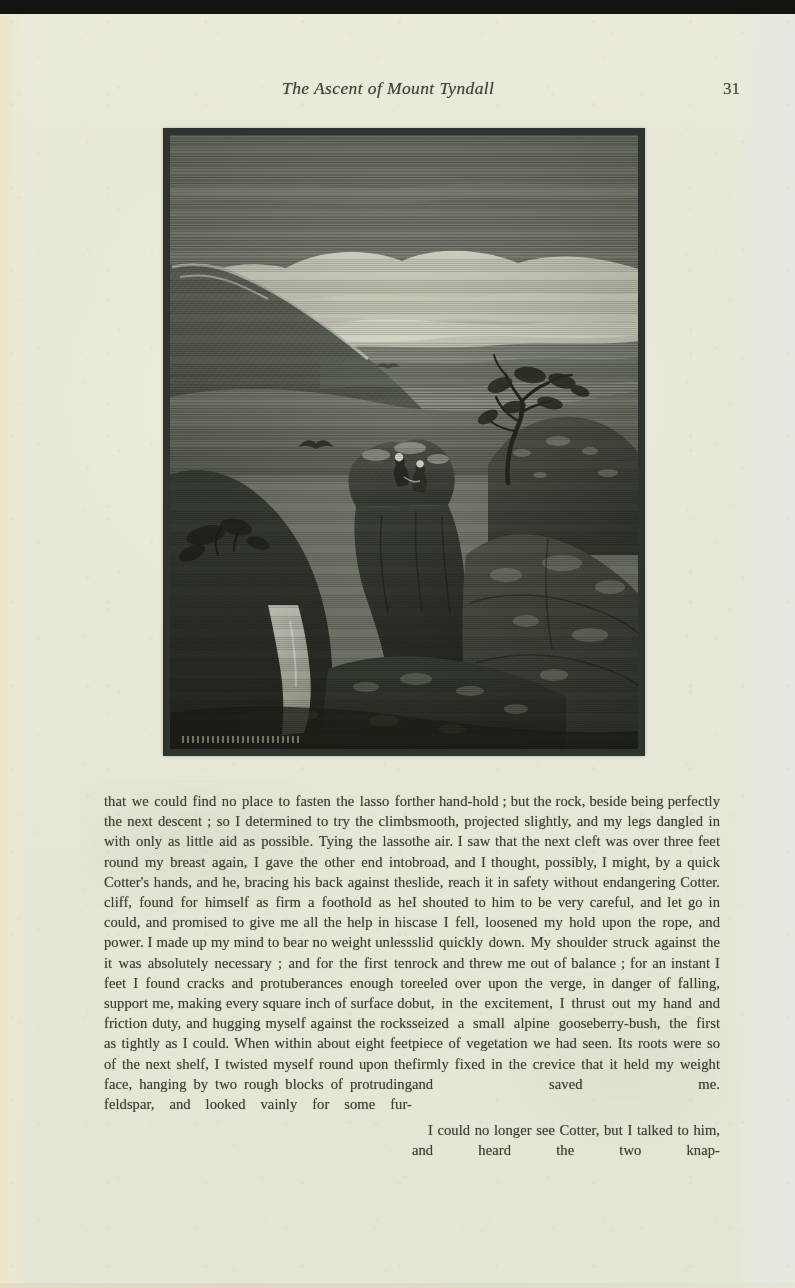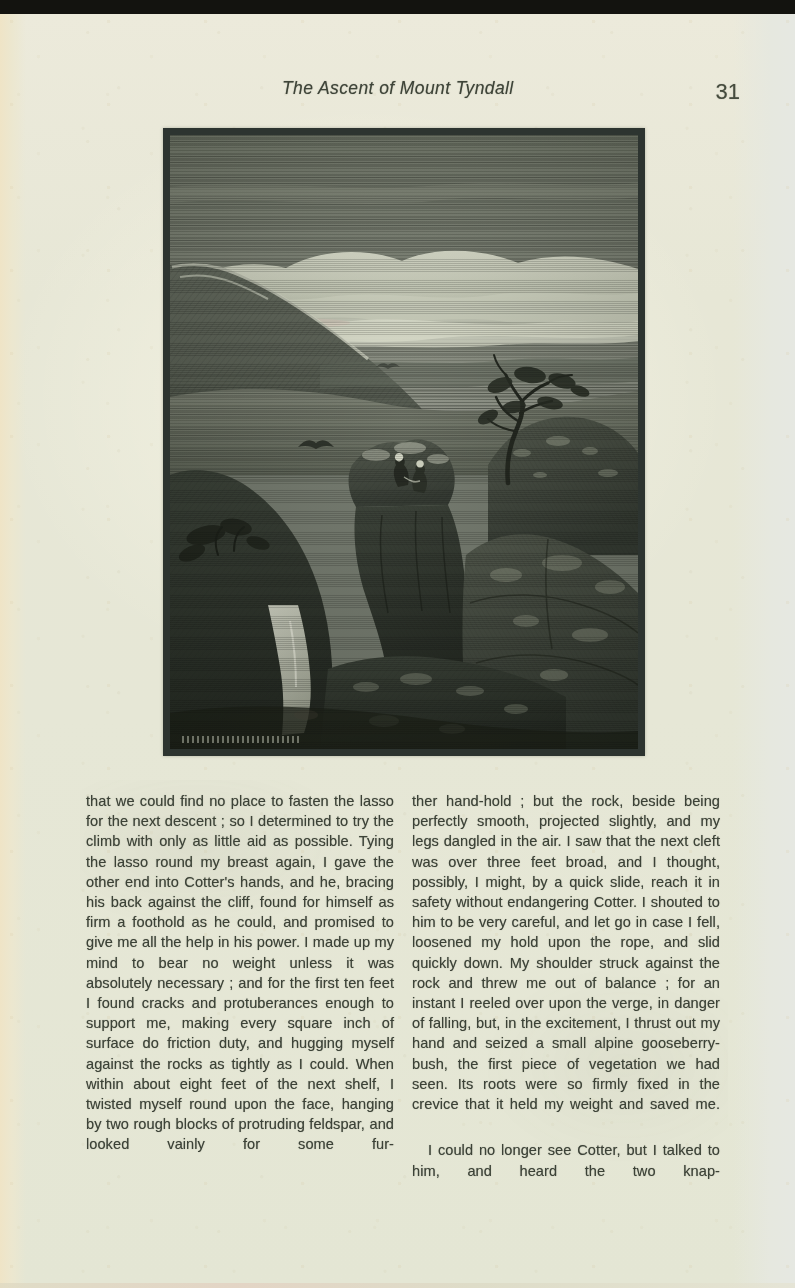--- a/index.html
+++ b/index.html
@@ -9,21 +9,21 @@
     background: #1a1a18;
   }
 
   
   .scan {
     position: relative;
     width: 795px;
     height: 1288px;
     overflow: hidden;
     background: #e5e5e5;
-    font-family: Liberation Sans, sans-serif;
+    font-family: Liberation Serif, serif;
     -webkit-font-smoothing: antialiased;
   }
 
   
   .scan-top-band {
     position: absolute;
     left: 0; top: 0;
     width: 795px; height: 14px;
     background: #13130f;
     z-index: 40;
@@ -92,21 +92,21 @@
     font-style: italic;
     font-size: 17.5px;
     letter-spacing: .4px;
     color: #3e4438;
     white-space: nowrap;
     text-shadow: 0 0 1.1px rgba(62,68,56,.55);
   }
   .rh-folio {
     position: absolute;
     right: -14px; top: 1px;
-    font-size: 22px;
+    font-size: 17px;
     color: #464c3e;
     text-shadow: 0 0 1px rgba(70,76,62,.5);
   }
 
   
   .plate {
     position: absolute;
     left: 163px; top: 128px;
     width: 482px; height: 628px;
     z-index: 10;
@@ -152,21 +152,21 @@
       rgba(40,46,36,0) 2px 5px);
   }
 
   
   .columns {
     position: absolute;
     left: 86px; top: 791px;
     width: 634px;
     z-index: 10;
     display: flex;
-    justify-content: space-between;
+    justify-content: flex-end;
   }
   .col { width: 308px; }
 
   .col p {
     margin: 0;
     font-size: 14.6px;
     line-height: 20.2px;
     color: #3c4237;
     text-align: justify;
     text-justify: inter-word;

